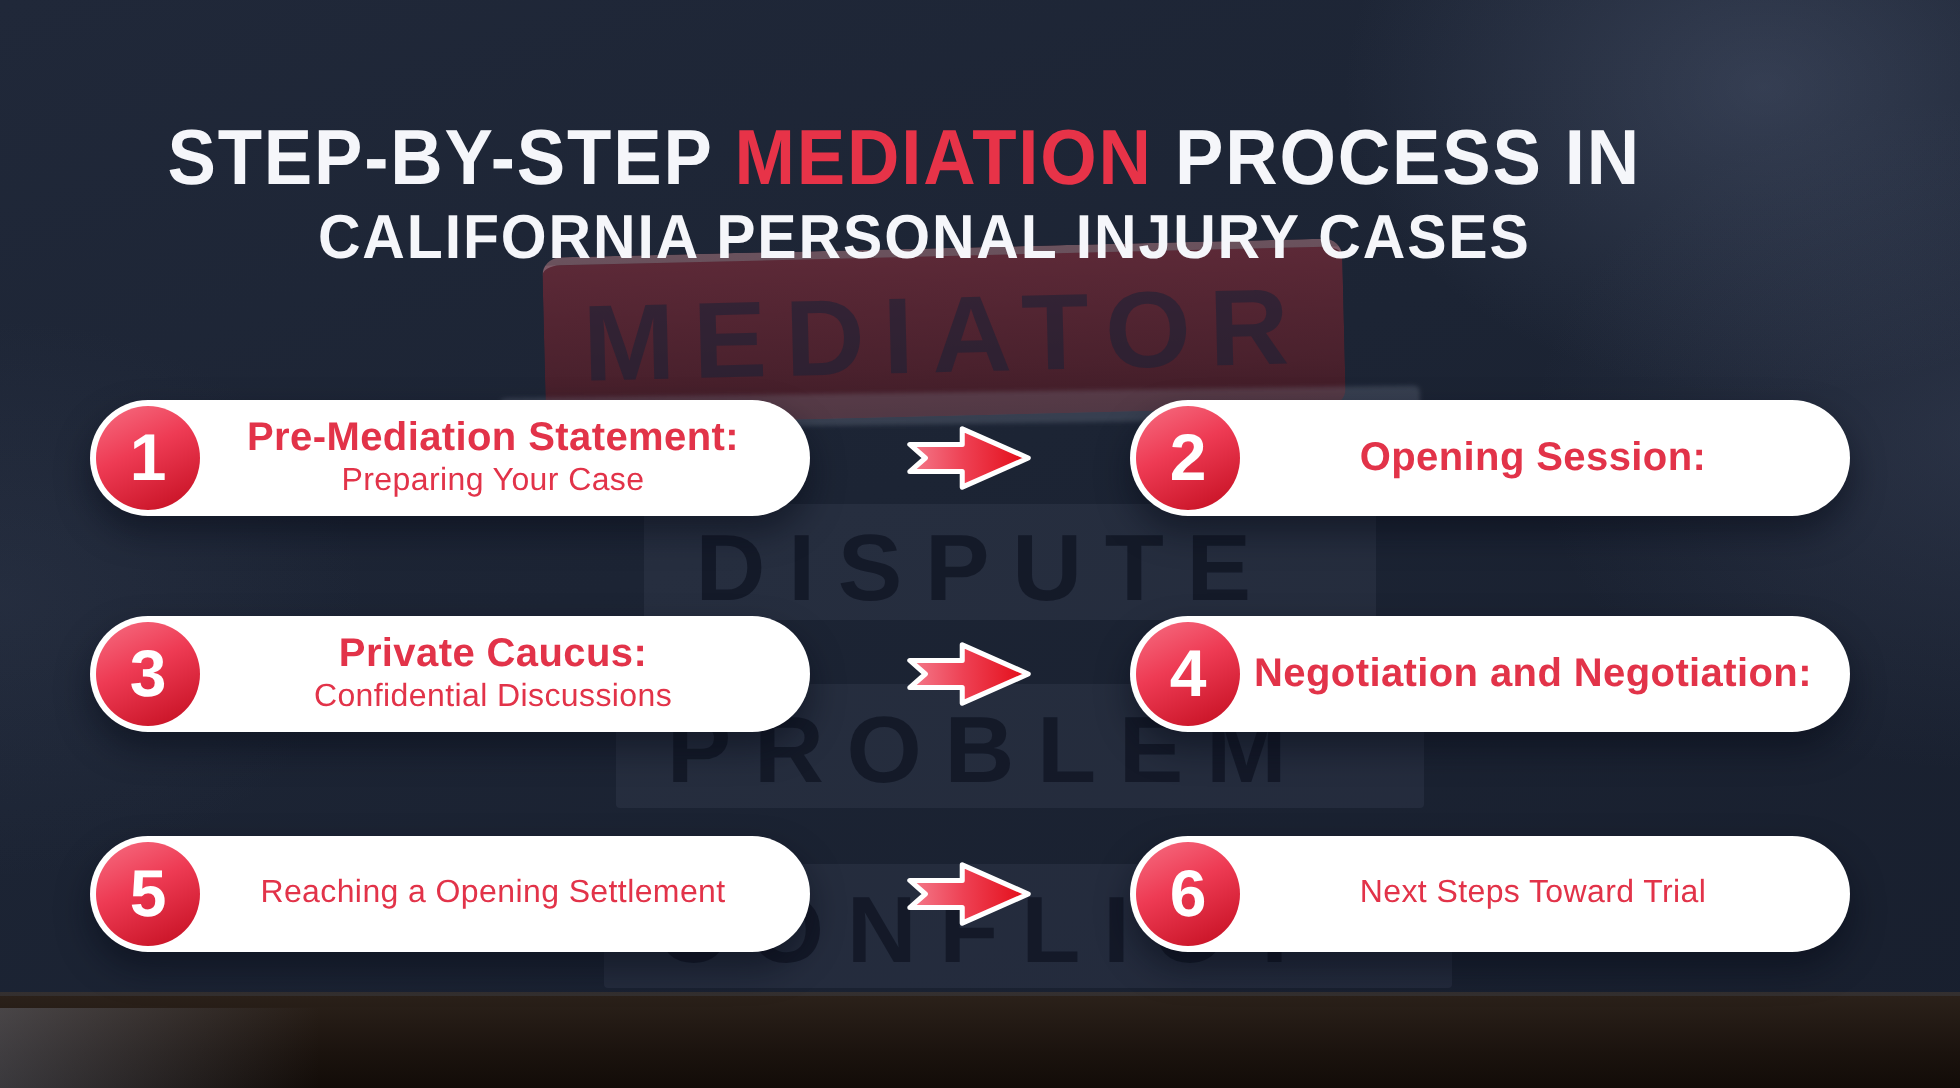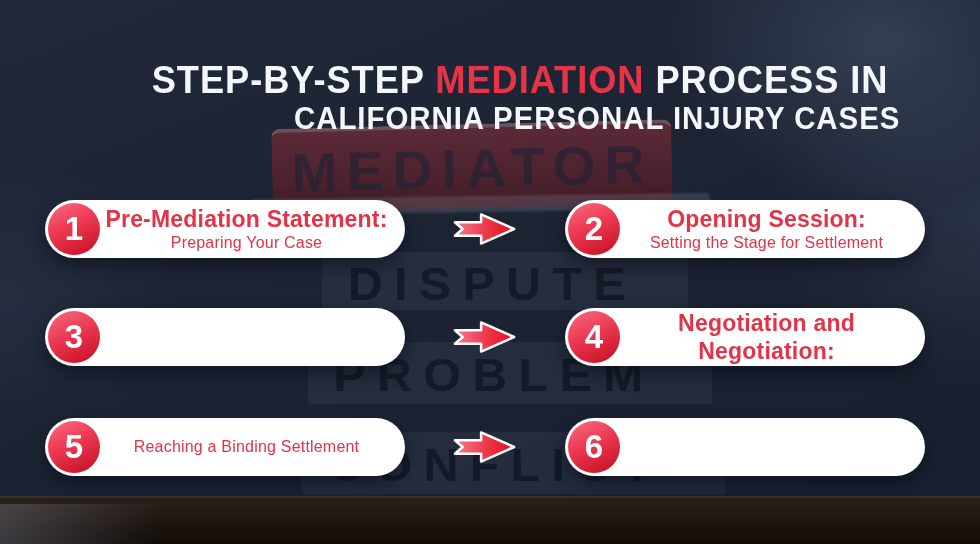--- a/index.html
+++ b/index.html
@@ -44,41 +44,41 @@
   .wood-table{
     position:absolute; left:0; bottom:0; width:980px; height:46px;
     background:linear-gradient(180deg, #2b211a 0%, #1b130e 60%, #120c08 100%);
     border-top:2px solid rgba(185,190,205,.20);
   }
   .table-corner{
     position:absolute; left:0; bottom:0; width:160px; height:40px;
     background:linear-gradient(90deg, rgba(150,160,182,.30), rgba(150,160,182,0));
   }
   
-  .title-wrap{position:absolute; left:12px; top:58px; width:904px; text-align:right; line-height:1.12;}
+  .title-wrap{position:absolute; left:0; top:58px; width:904px; text-align:center; line-height:1.12;}
   .title-line1{display:inline-block; transform:scaleX(.93); font-size:39px; font-weight:bold;
     color:#f5f6fa; letter-spacing:1px; white-space:nowrap;}
   .title-line1 .hl{color:#e73348;}
   .title-line2{display:block;margin-left:21px;}
   .title-line2 span{display:inline-block; transform:scaleX(.95); font-size:31px; font-weight:bold;
     color:#f5f6fa; letter-spacing:1px; white-space:nowrap;}
   
   .card{
     position:absolute; width:360px; height:58px; background:#ffffff; border-radius:29px;
     display:flex; align-items:center;
     box-shadow:0 8px 16px rgba(6,10,22,.50);
   }
   .card .num{
     flex:0 0 auto; width:52px; height:52px; margin-left:3px; border-radius:50%;
     background:linear-gradient(155deg, #f66e82 0%, #ee3b54 42%, #c30d1f 100%);
     color:#ffffff; font-size:33px; font-weight:bold;
     display:flex; align-items:center; justify-content:center;
   }
   .card .txt{flex:1 1 auto; text-align:center; color:#e23349; line-height:1.22; padding:0 16px 0 4px;}
-  .card .h{font-weight:bold; font-size:23px; letter-spacing:.2px;}
+  .card .h{font-weight:bold; font-size:20px; letter-spacing:.2px;}
   .card .s{font-size:16px; letter-spacing:.2px;}
   .pos-1{left:45px;  top:200px;}
   .pos-2{left:565px; top:200px;}
   .pos-3{left:45px;  top:308px;}
   .pos-4{left:565px; top:308px;}
   .pos-5{left:45px;  top:418px;}
   .pos-6{left:565px; top:418px;}
   
   .arrow{position:absolute; width:66px; height:40px;}
   .arr-1{left:452px; top:209px;}
@@ -125,45 +125,49 @@
     <div class="txt">
       <div class="h">Pre-Mediation Statement:</div>
       <div class="s">Preparing Your Case</div>
     </div>
   </div>
 
   <div class="card pos-2">
     <div class="num">2</div>
     <div class="txt">
       <div class="h">Opening Session:</div>
-      <div class="s">Setting the Stage for Settlement</div>
     </div>
   </div>
 
   <div class="card pos-3">
     <div class="num">3</div>
+    <div class="txt">
+      <div class="h">Private Caucus:</div>
+      <div class="s">Confidential Discussions</div>
+    </div>
   </div>
 
   <div class="card pos-4">
     <div class="num">4</div>
     <div class="txt">
       <div class="h">Negotiation and Negotiation:</div>
     </div>
   </div>
 
   <div class="card pos-5">
     <div class="num">5</div>
     <div class="txt">
-      <div class="s">Reaching a Binding Settlement</div>
+      <div class="s">Reaching a Opening Settlement</div>
     </div>
   </div>
 
   <div class="card pos-6">
     <div class="num">6</div>
     <div class="txt">
+      <div class="s">Next Steps Toward Trial</div>
     </div>
   </div>
 
   <svg class="arrow arr-1" viewBox="0 0 68 40">
     <polygon points="3,13 30,13 30,5 64,20 30,35 30,27 3,27 11,20" fill="url(#arrGrad)" stroke="#ffffff" stroke-width="2.6" stroke-linejoin="round"></polygon>
   </svg>
   <svg class="arrow arr-2" viewBox="0 0 68 40">
     <polygon points="3,13 30,13 30,5 64,20 30,35 30,27 3,27 11,20" fill="url(#arrGrad)" stroke="#ffffff" stroke-width="2.6" stroke-linejoin="round"></polygon>
   </svg>
   <svg class="arrow arr-3" viewBox="0 0 68 40">

